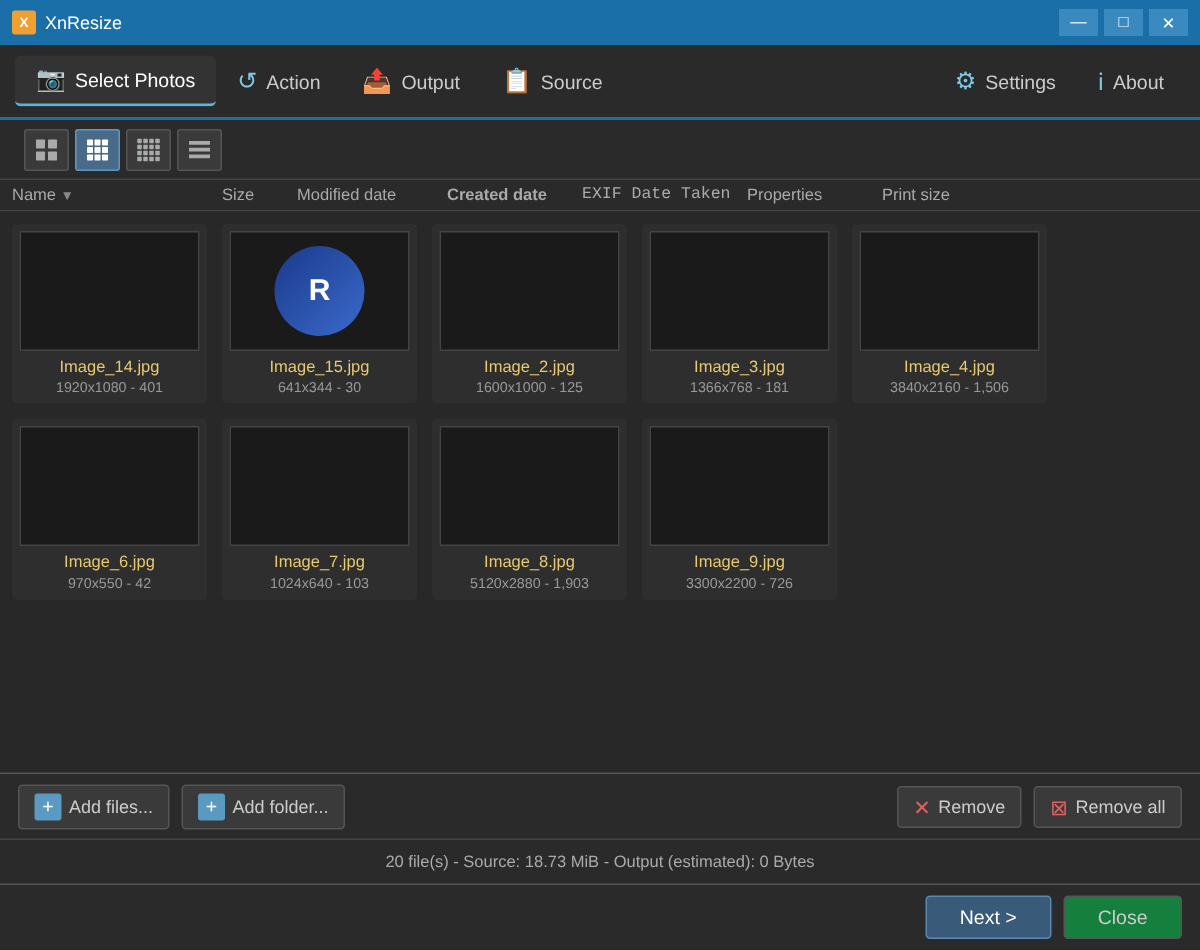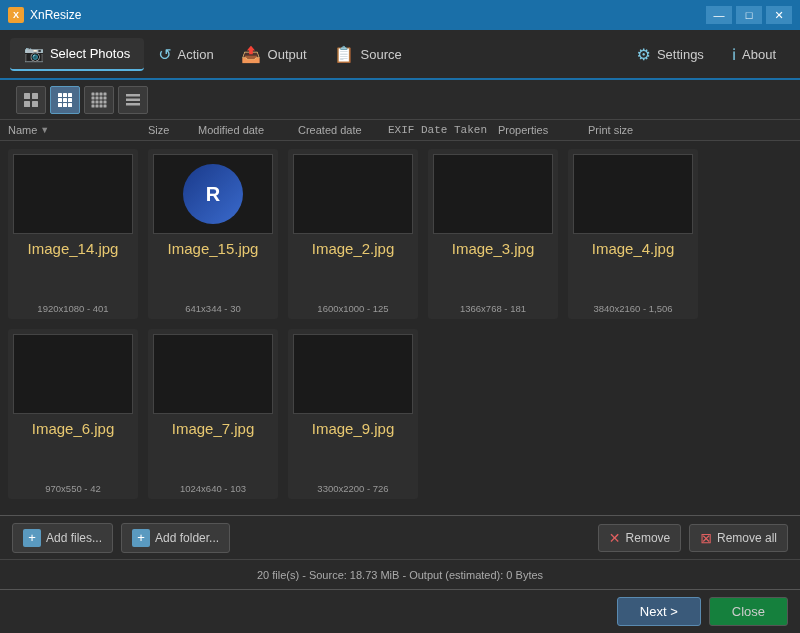--- a/index.html
+++ b/index.html
@@ -138,21 +138,21 @@
     }
     .col-header {
       display: flex;
       align-items: center;
       gap: 3px;
     }
     .col-header .sort-arrow { font-size: 9px; color: #888; }
     .col-name { width: 140px; }
     .col-size { width: 50px; text-align: right; }
     .col-modified { width: 100px; }
-    .col-created { width: 90px; }
+    .col-created { width: 90px; font-weight: bold; }
     .col-exif { width: 110px; font-family: Liberation Mono, monospace; }
     .col-props { width: 90px; }
     .col-print { width: 70px; }
 
     
     #grid-container {
       flex: 1;
       overflow-y: auto;
       overflow-x: hidden;
       padding: 8px;
@@ -185,31 +185,30 @@
       object-fit: cover;
       border: 1px solid #444;
       display: flex;
       align-items: center;
       justify-content: center;
       overflow: hidden;
       background: #1a1a1a;
       flex-shrink: 0;
     }
     .grid-item .img-label {
-      font-size: 15px;
+      font-size: 11px;
       color: #e8c870;
       margin-top: 4px;
       text-align: center;
       line-height: 1.4;
     }
     .grid-item .img-info {
       font-size: 9.5px;
       color: #999;
       text-align: center;
-      margin-top: 44px;
     }
 
     
     #status-bar {
       background: #2a2a2a;
       height: 30px;
       display: flex;
       align-items: center;
       justify-content: center;
       font-size: 11px;
@@ -473,20 +472,25 @@
         <div class="thumb thumb-bliss"></div>
         <div class="img-label">Image_6.jpg</div>
         <div class="img-info">970x550 - 42</div>
       </div>
       <div class="grid-item">
         <div class="thumb thumb-lake"></div>
         <div class="img-label">Image_7.jpg</div>
         <div class="img-info">1024x640 - 103</div>
       </div>
       <div class="grid-item">
+        <div class="thumb thumb-sunset-mountain"></div>
+        <div class="img-label">Image_8.jpg</div>
+        <div class="img-info">5120x2880 - 1,903</div>
+      </div>
+      <div class="grid-item">
         <div class="thumb thumb-clouds"></div>
         <div class="img-label">Image_9.jpg</div>
         <div class="img-info">3300x2200 - 726</div>
       </div>
     </div>
   </div>
 </div>
 
 <div id="action-bar">
   <button class="action-btn">

